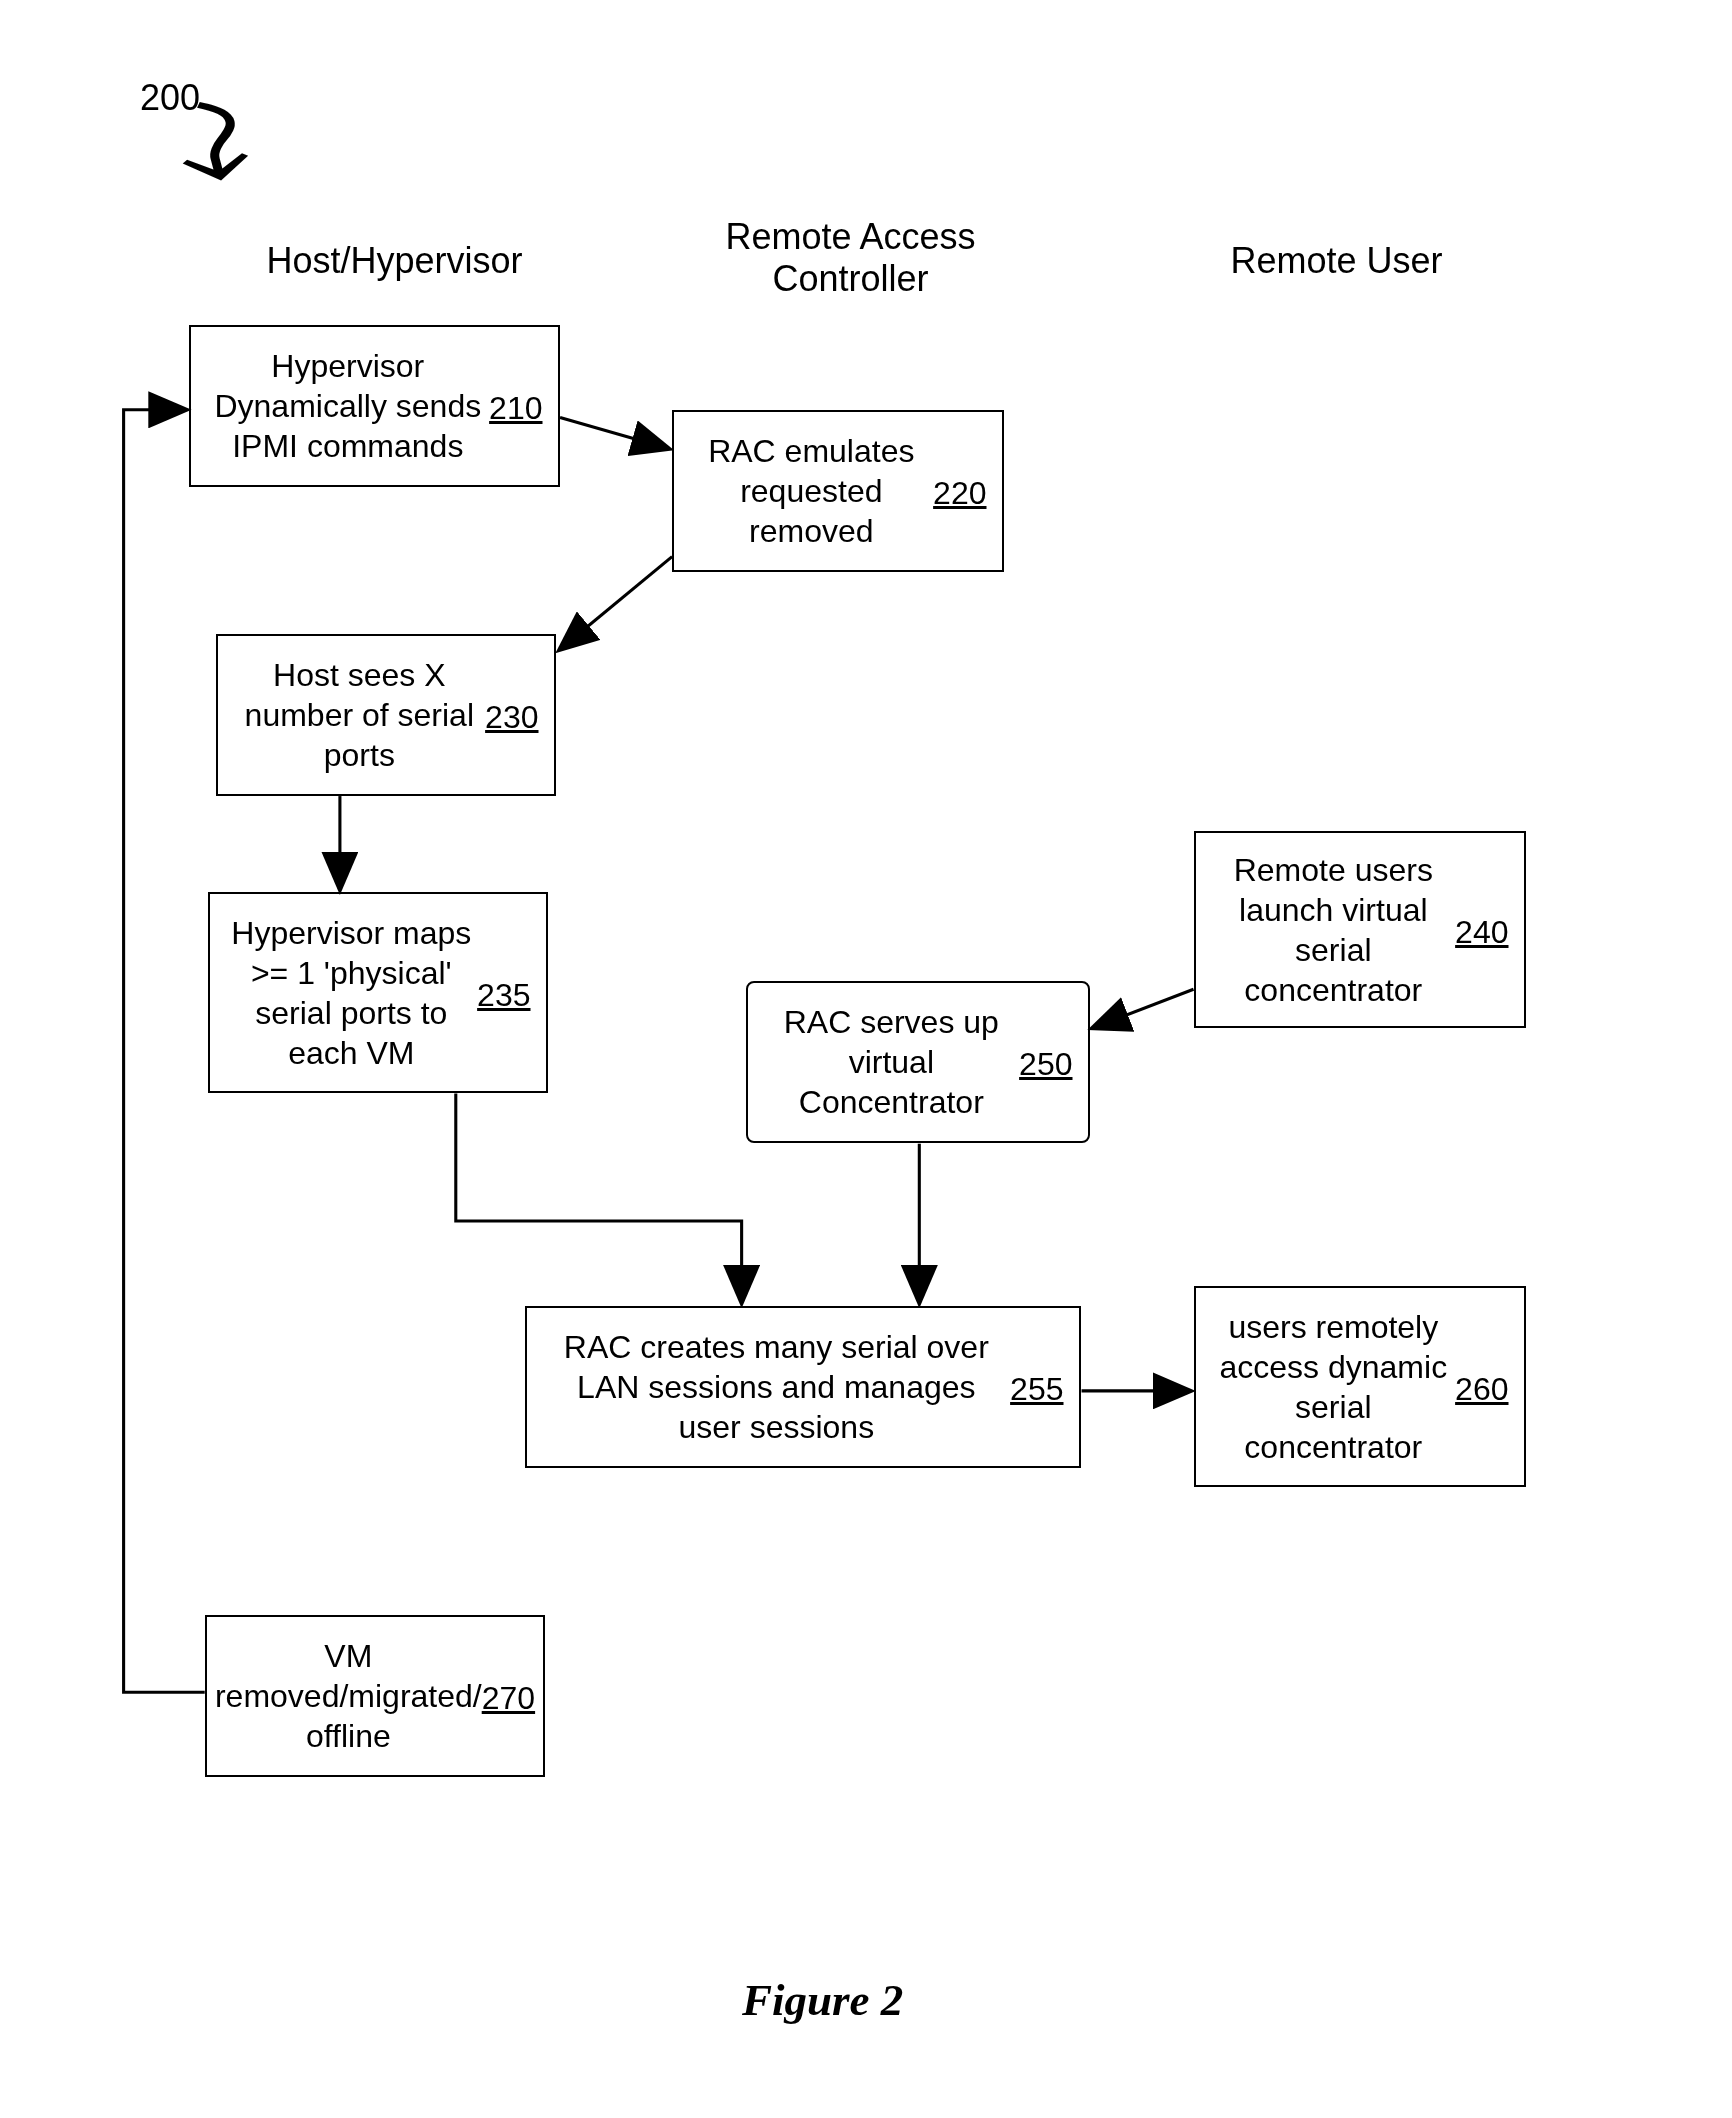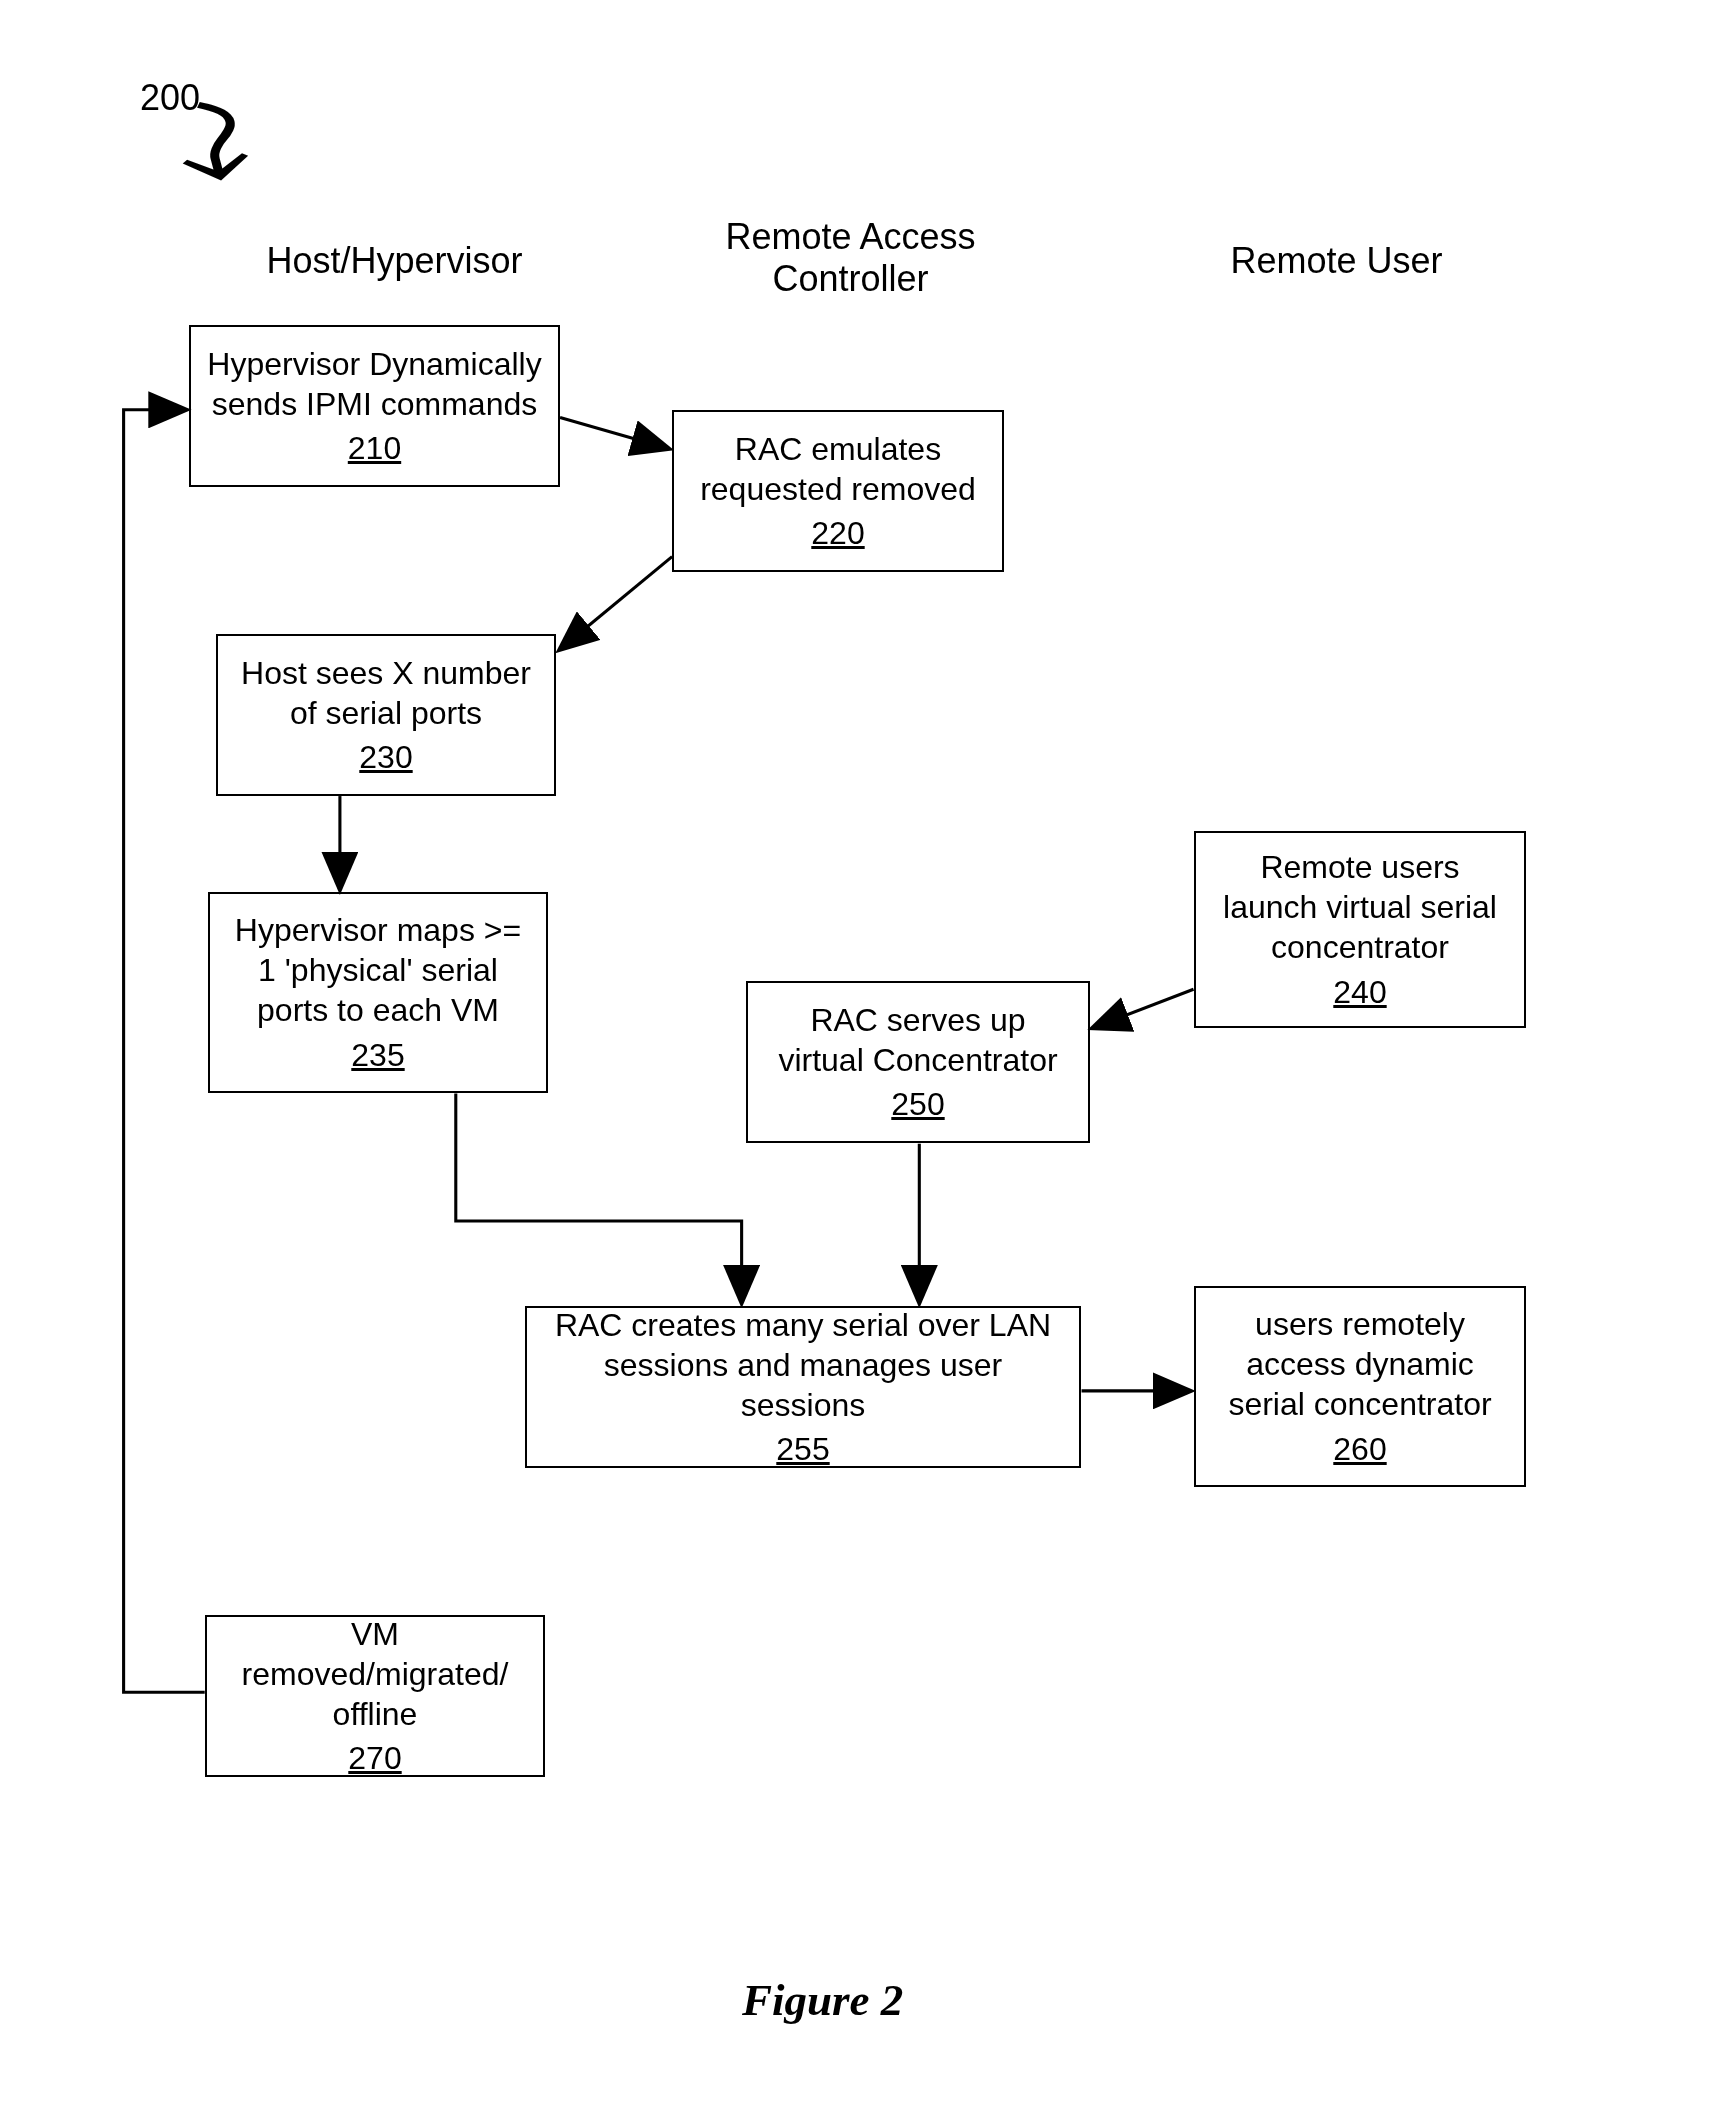--- a/index.html
+++ b/index.html
@@ -29,21 +29,21 @@
     font-size: 36px;
     text-align: center;
   }
   .box {
     position: absolute;
     border: 2.3px solid #000;
     background: #fff;
     box-sizing: border-box;
     text-align: center;
     display: flex;
-    flex-direction: column;
+    flex-direction: row;
     justify-content: center;
     align-items: center;
     padding: 7.7px 15.5px;
     font-size: 32px;
     line-height: 1.25;
   }
   .box .ref {
     text-decoration: underline;
     margin-top: 4.6px;
   }
@@ -95,21 +95,21 @@
   <div class="box" style="left:208px; top:892px; width:340px; height:201px;">
     <span>Hypervisor maps &gt;= 1 'physical' serial ports to each VM</span>
     <span class="ref">235</span>
   </div>
 
   <div class="box" style="left:1194px; top:831px; width:332px; height:197px;">
     <span>Remote users launch virtual serial concentrator</span>
     <span class="ref">240</span>
   </div>
 
-  <div class="box" style="left:746px; top:981px; width:344px; height:162px;">
+  <div class="box" style="left:746px; top:981px; width:344px; height:162px;border-radius:8px;">
     <span>RAC serves up virtual Concentrator</span>
     <span class="ref">250</span>
   </div>
 
   <div class="box" style="left:525px; top:1306px; width:556px; height:162px;">
     <span>RAC creates many serial over LAN sessions and manages user sessions</span>
     <span class="ref">255</span>
   </div>
 
   <div class="box" style="left:1194px; top:1286px; width:332px; height:201px;">

